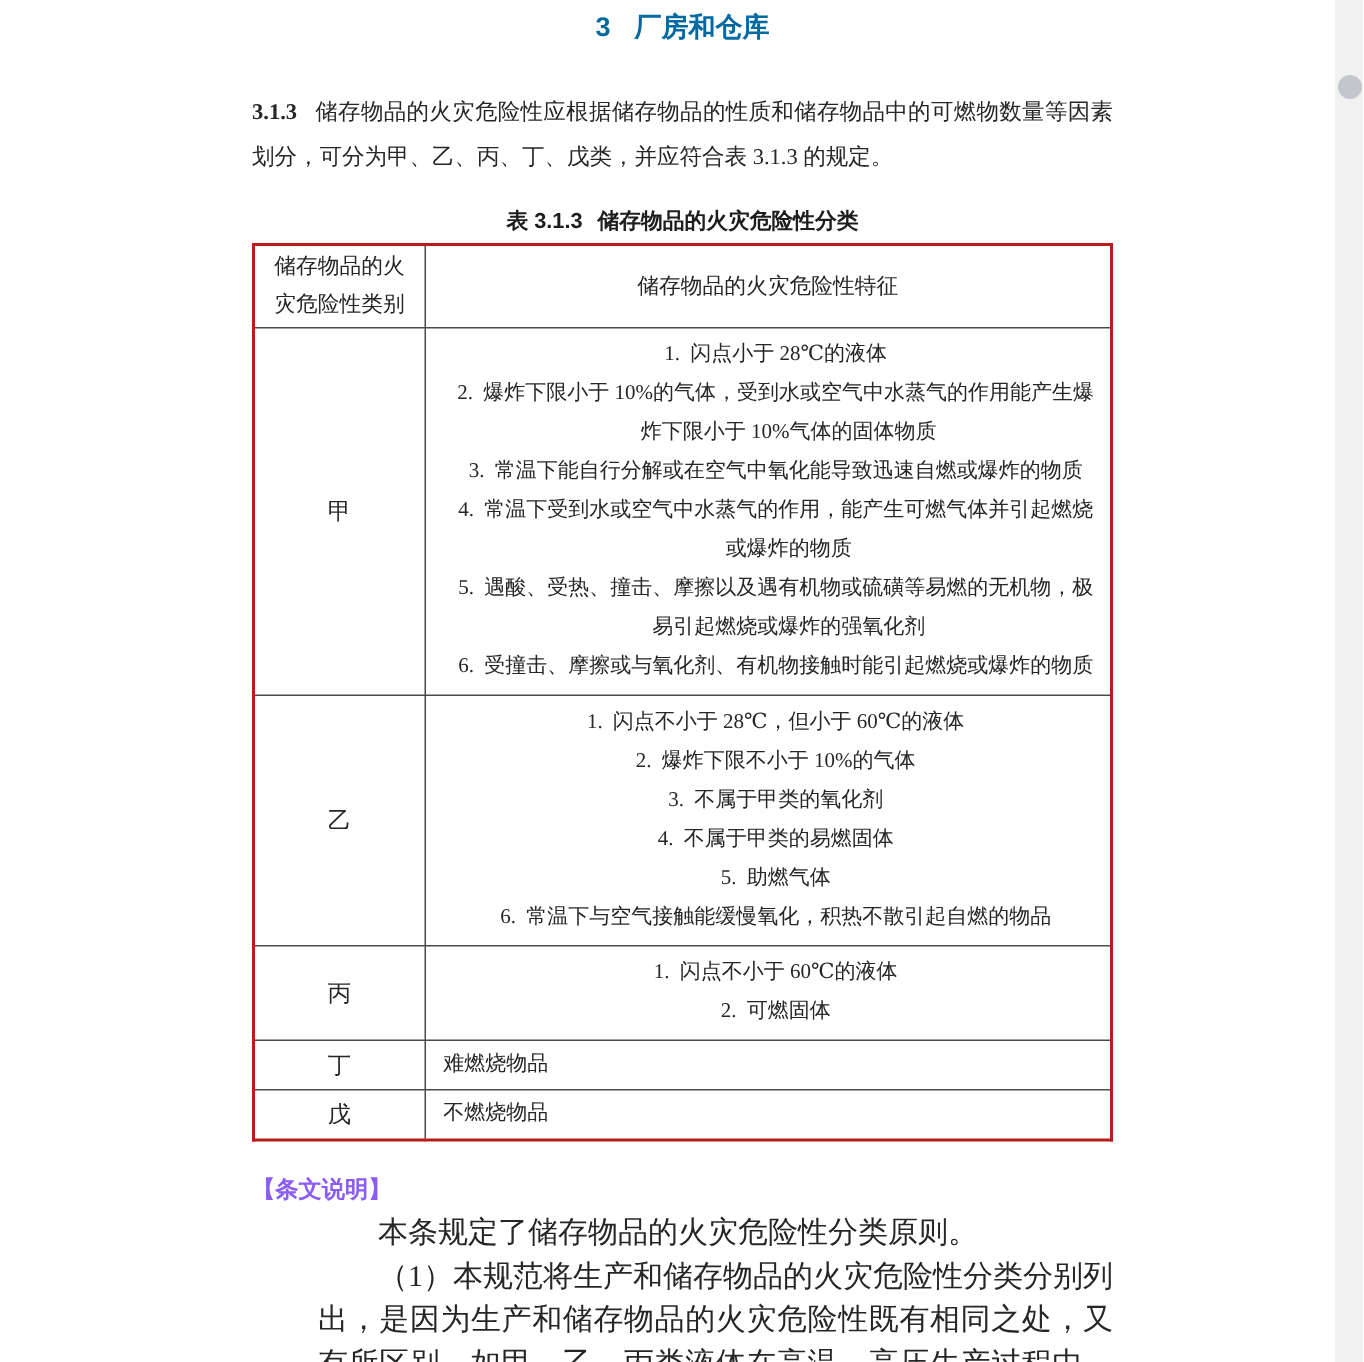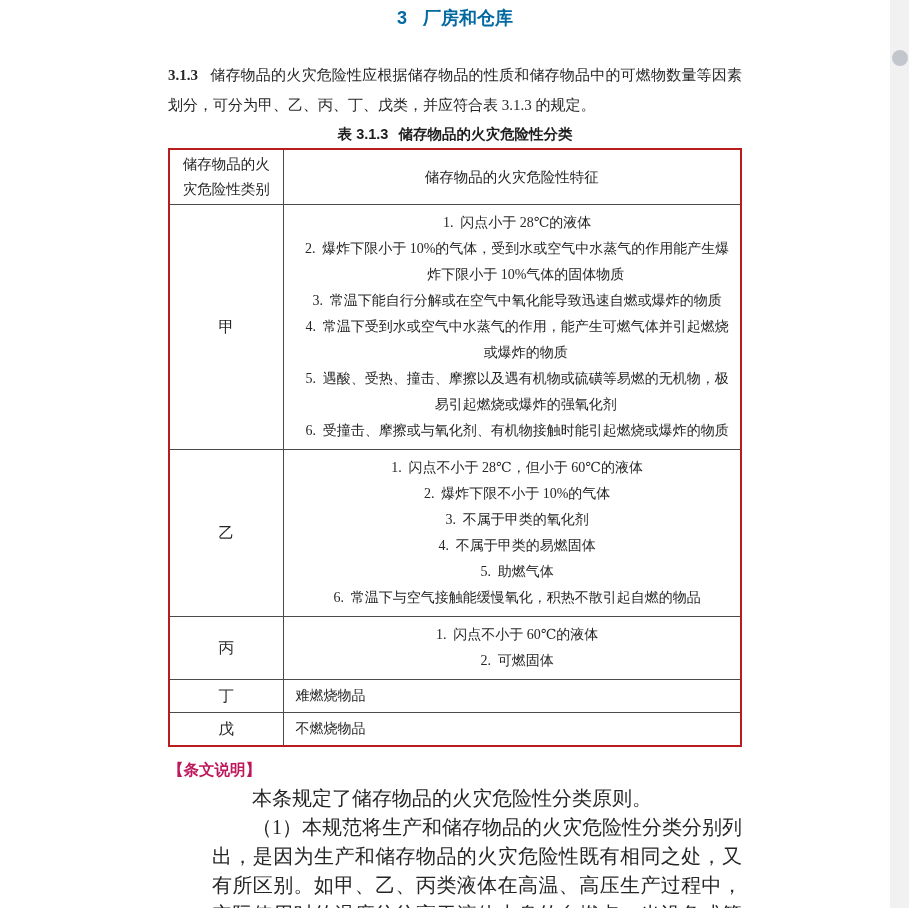--- a/index.html
+++ b/index.html
@@ -48,21 +48,21 @@
     font-size:15px;
     line-height:30px;
     text-align:justify;
   }
   .clause-num {
     font-weight:700;
     margin-right:12px;
   }
 
   .caption {
-    margin-top:4px;
+    margin-top:18px;
     text-align:center;
     font-family:"Liberation Sans","DejaVu Sans",sans-serif;
     font-weight:700;
     font-size:14.5px;
     line-height:20px;
     color:#1d1d1d;
   }
   .caption-label { margin-right:10px; }
 
   table.hazard {
@@ -103,26 +103,26 @@
     line-height:26px;
     text-align:center;
   }
   .item .num {
     display:inline-block;
     width:24px;
     margin-left:-24px;
   }
 
   .commentary-heading {
-    margin-top:12px;
+    margin-top:22px;
     font-family:"Liberation Sans","DejaVu Sans",sans-serif;
     font-weight:700;
     font-size:15.5px;
     line-height:22px;
-    color:#be185d;
+    color:#8b5cf6;
   }
   p.body-para {
     font-size:20px;
     line-height:29px;
     text-align:justify;
     text-indent:2em;
     margin-left:44px;
   }
   p.body-para.first { margin-top:3px; }
 </style>

